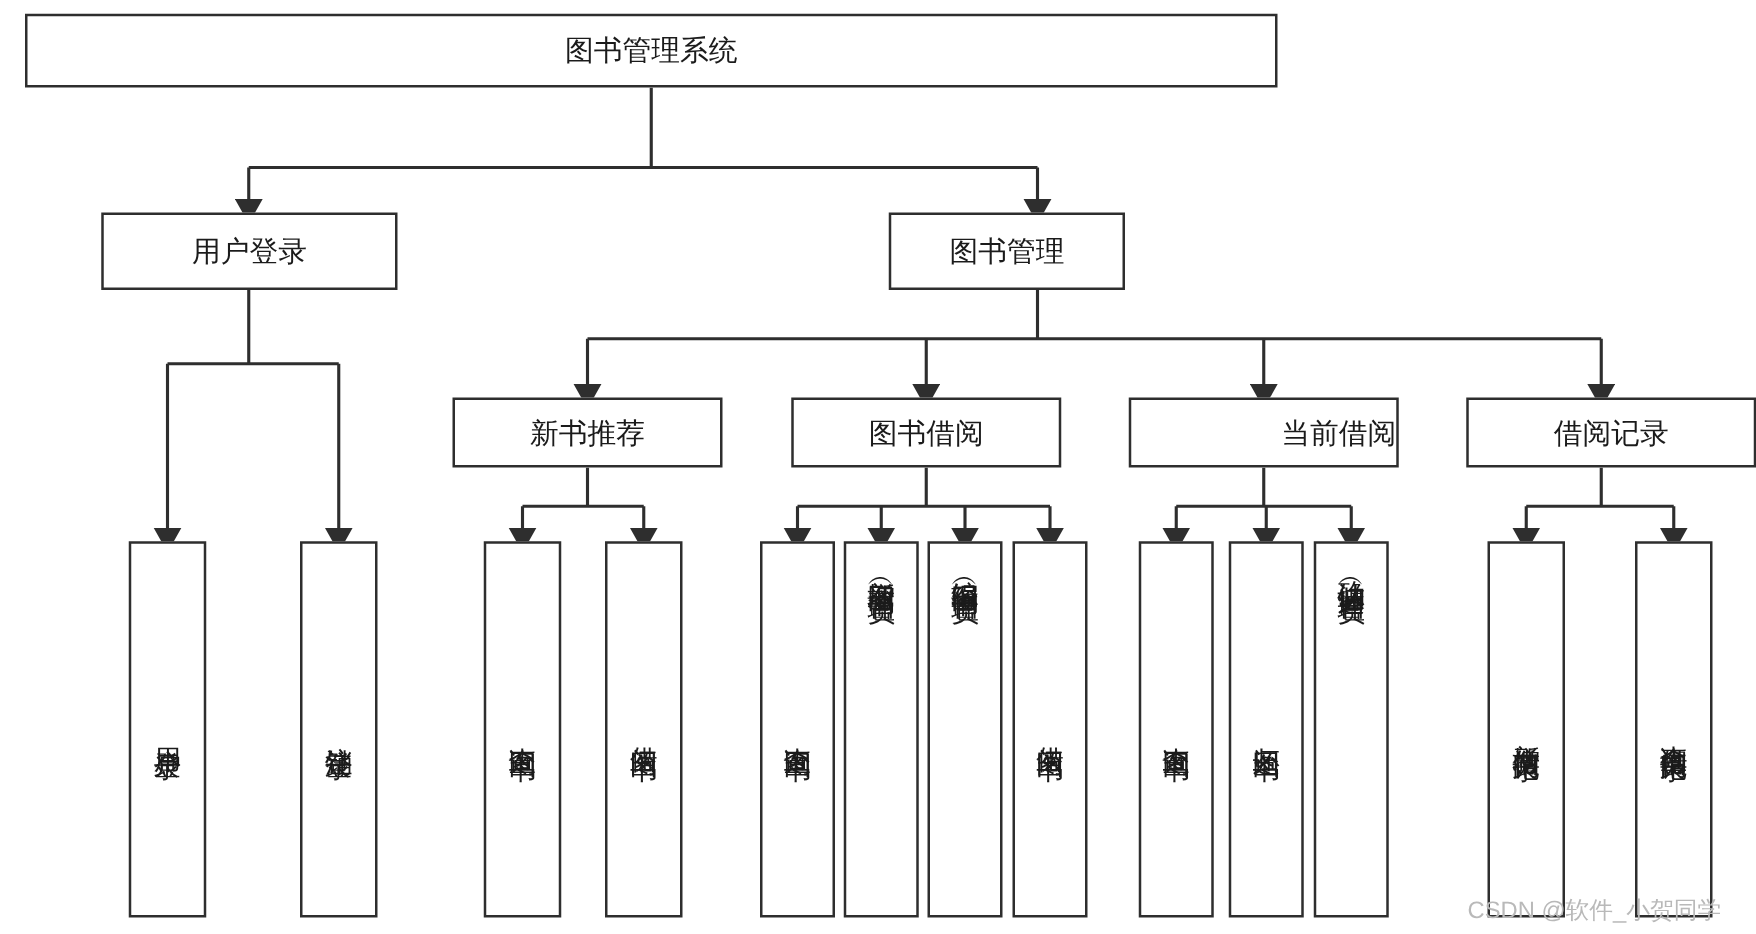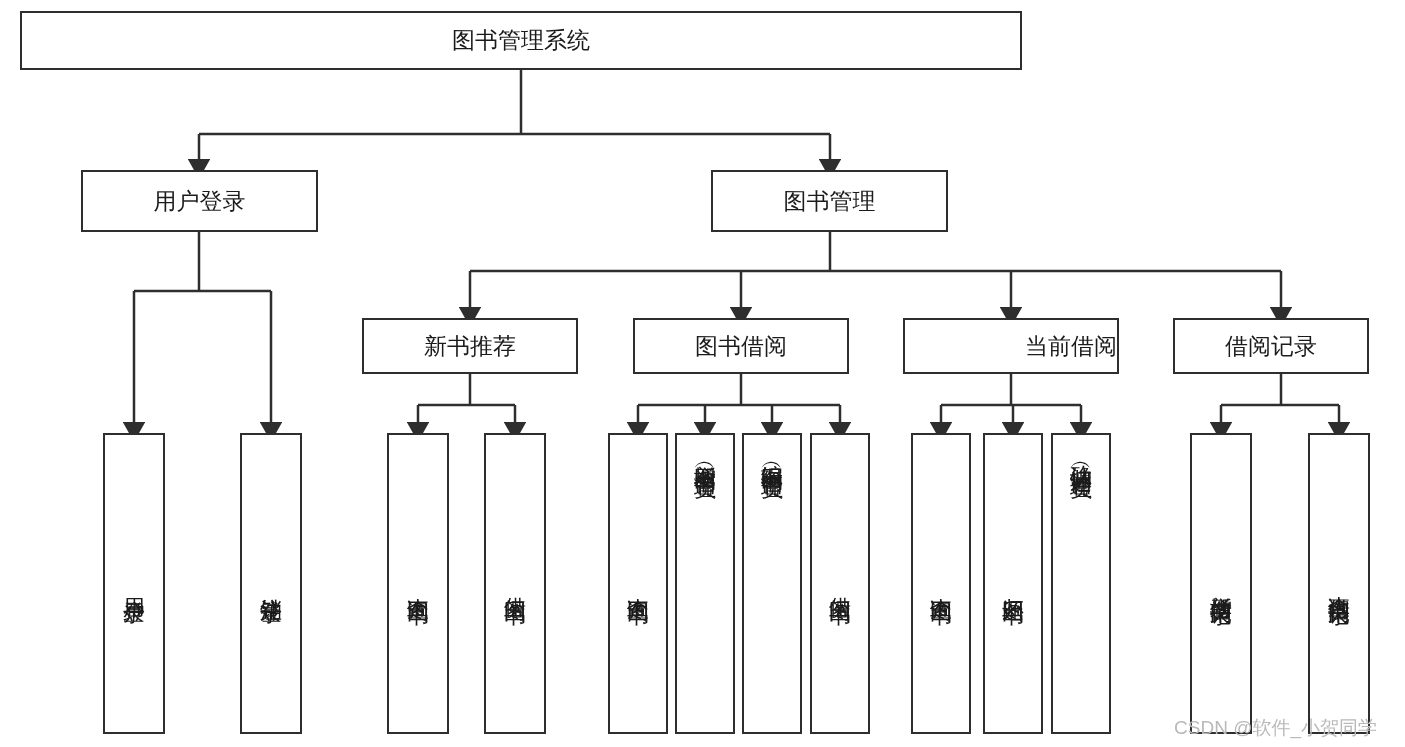--- a/index.html
+++ b/index.html
@@ -129,34 +129,34 @@
     </g>
   </svg>
 
   <div class="node-box horiz" id="node-root" style="left: 20px; top: 11px; width: 1002px; height: 59px;">
     <span class="node-label">图书管理系统</span>
   </div>
 
   <div class="node-box horiz" id="node-l2-0" style="left: 81px; top: 170px; width: 237px; height: 62px;">
     <span class="node-label">用户登录</span>
   </div>
-  <div class="node-box horiz" id="node-l2-1" style="left: 711px; top: 170px; width: 237px; height: 62px;">
+  <div class="node-box horiz" id="node-l2-1" style="left: 711px; top: 170px; width: 189px; height: 62px;">
     <span class="node-label">图书管理</span>
   </div>
 
   <div class="node-box horiz" id="node-l3-0" style="left: 362px; top: 318px; width: 216px; height: 56px;">
     <span class="node-label">新书推荐</span>
   </div>
   <div class="node-box horiz" id="node-l3-1" style="left: 633px; top: 318px; width: 216px; height: 56px;">
     <span class="node-label">图书借阅</span>
   </div>
   <div class="node-box horiz" id="node-l3-2" style="left: 903px; top: 318px; width: 216px; height: 56px; justify-content: flex-end;">
     <span class="node-label">当前借阅</span>
   </div>
-  <div class="node-box horiz" id="node-l3-3" style="left: 1173px; top: 318px; width: 196px; height: 56px;">
+  <div class="node-box horiz" id="node-l3-3" style="left: 1173px; top: 318px; width: 232px; height: 56px;">
     <span class="node-label">借阅记录</span>
   </div>
 
   <div class="node-box vert mid" id="node-leaf-0" style="left: 103px; top: 433px; width: 62px; height: 301px;">
     <span class="node-label">用户登录</span>
   </div>
   <div class="node-box vert mid" id="node-leaf-1" style="left: 240px; top: 433px; width: 62px; height: 301px;">
     <span class="node-label">注销登录</span>
   </div>
   <div class="node-box vert mid" id="node-leaf-2" style="left: 387px; top: 433px; width: 62px; height: 301px;">

